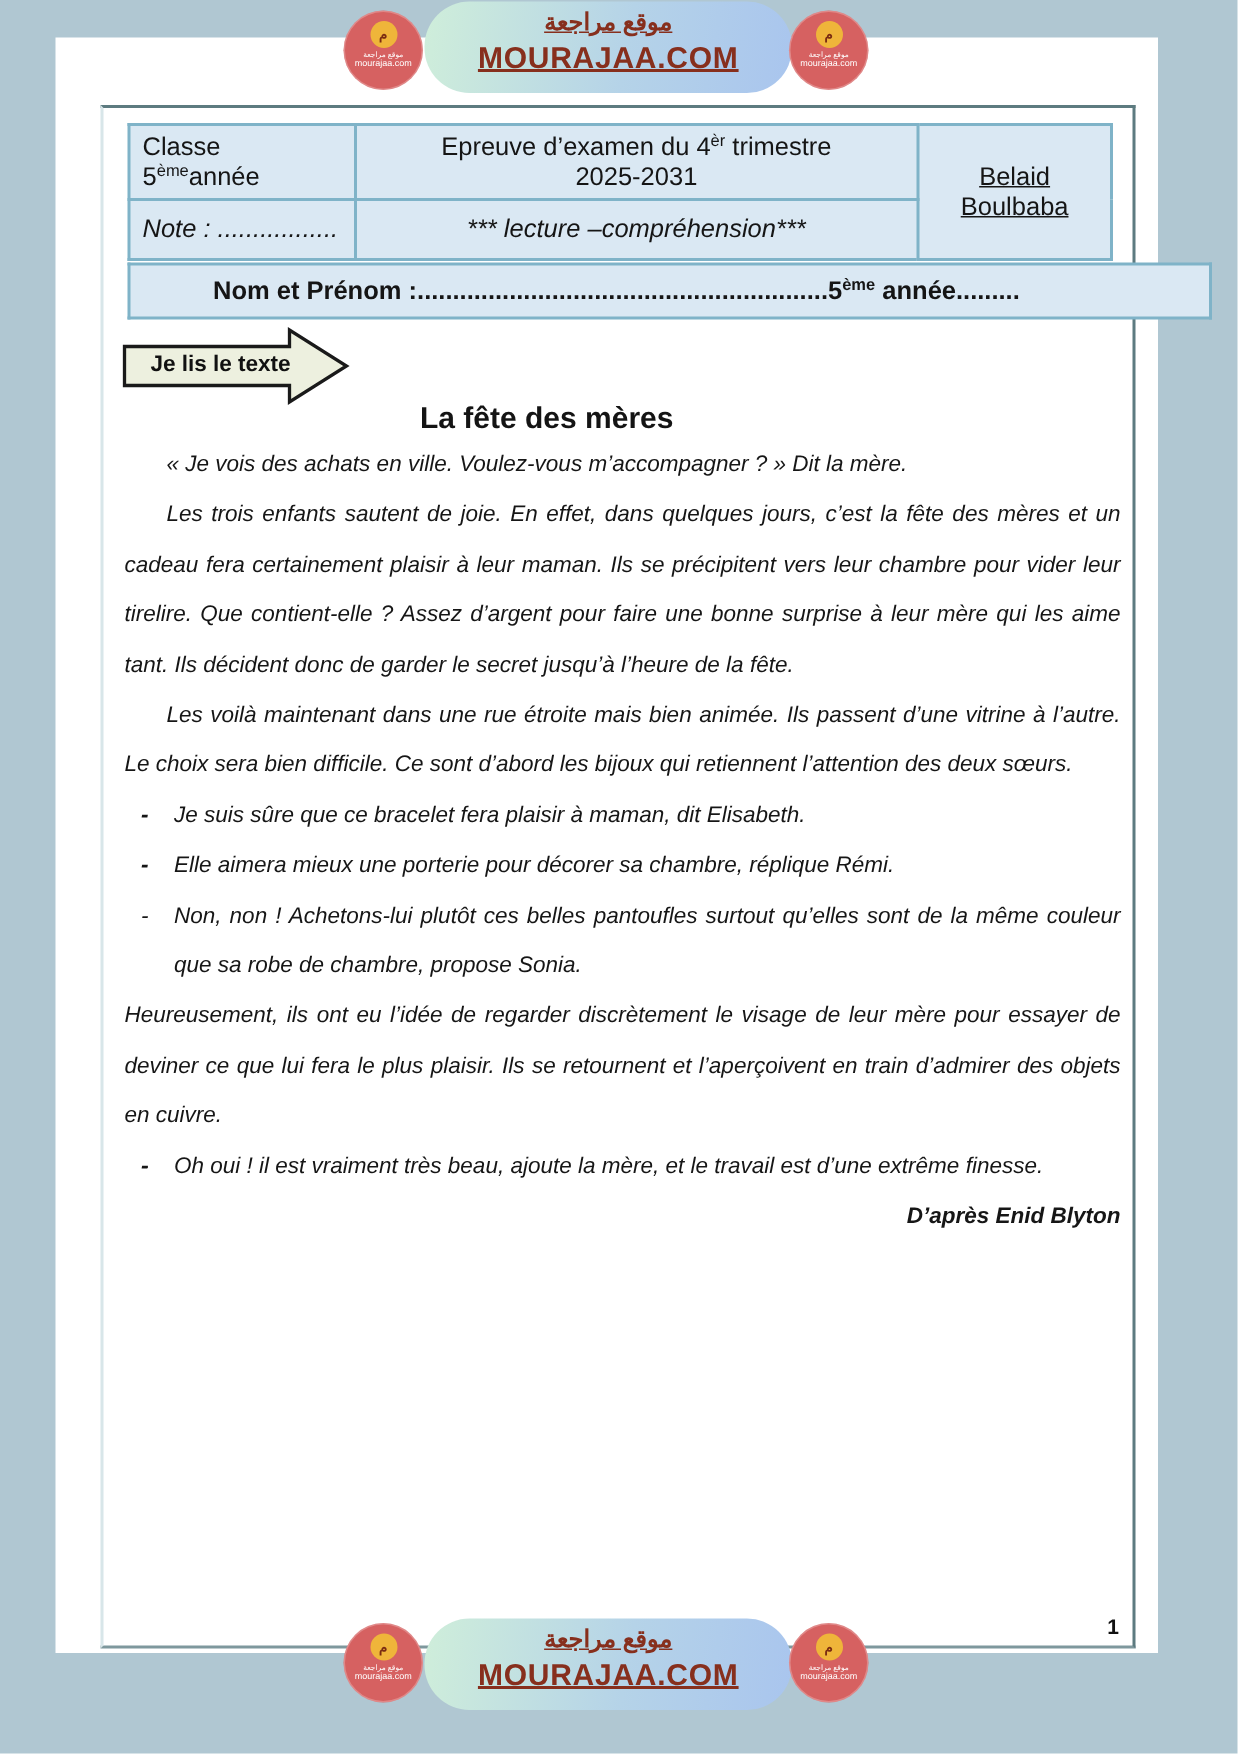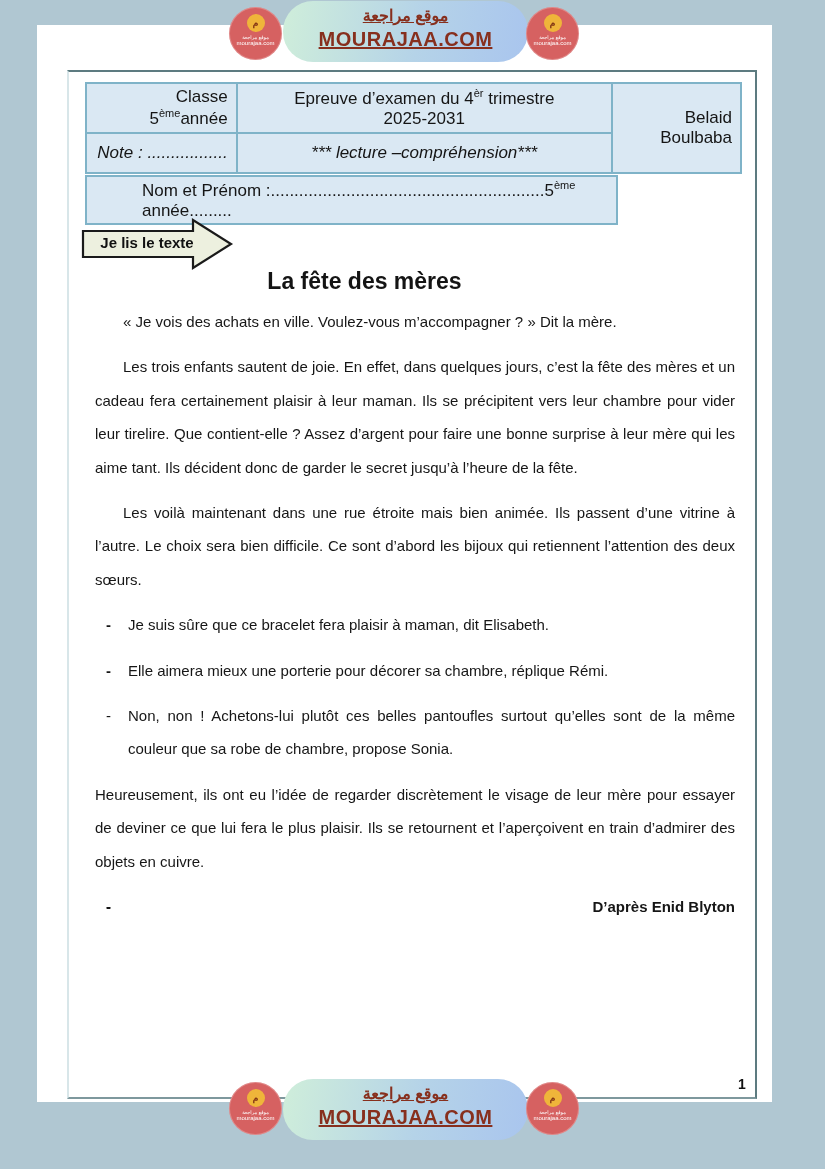--- a/index.html
+++ b/index.html
@@ -67,47 +67,47 @@
 
   
   .tbl { position:absolute; border-collapse:collapse; table-layout:fixed; }
   .tbl td {
     background:#dae8f3;
     border:2px solid #7fb3c8;
     font-size:17px; color:#151515;
     padding:2px 8px; vertical-align:middle;
   }
   .tbl1 { left:48px; top:57px; width:657px; }
-  .tbl1 .c1 { width:147px;text-align:right; }
+  .tbl1 .c1 { width:147px; }
   .tbl1 .c2 { width:366px; text-align:center; }
-  .tbl1 .c3 { width:126px; text-align:right; }
+  .tbl1 .c3 { width:126px; text-align:center;text-decoration:underline; }
   .tbl1 .r1 td { height:50px; }
   .tbl1 .r2 td { height:40px;font-style:italic; }
-  .tbl2 { left:48px; top:150px; width:533px; }
+  .tbl2 { left:48px; top:150px; width:723px;font-weight:bold; }
   .tbl2 td { height:36px; padding-left:55px; }
   sup { font-size:11px; }
 
   
   .arrow-wrap { position:absolute; left:44px; top:192px; width:154px; height:54px; }
   .arrow-wrap svg { display:block; }
   .arrow-label {
     position:absolute; left:10px; top:17px; width:112px;
     text-align:center; font-size:15px; font-weight:bold; color:#111;
   }
 
   
   .title {
     position:absolute; left:0; top:243px; width:655px;
-    text-align:center; font-size:23px; font-weight:bold; color:#141414;
+    text-align:center; font-size:20px; font-weight:bold; color:#141414;
   }
   .textbody {
     position:absolute; left:46px; top:268px; width:664px;
     font-size:15px; line-height:33.4px; text-align:justify; color:#161616;
   }
-  .textbody p { margin:12px; }
+  .textbody p { margin:0;font-style:italic; }
   .ind  { text-indent:28px; }
   .li   { position:relative; padding-left:33px; }
   .li .dash { position:absolute; left:11px; font-weight:bold; }
   .sig  { text-align:right; font-weight:bold; }
 
   .pagenum {
     position:absolute; left:694px; top:1051px; width:22px;
     text-align:center; font-size:14px; font-weight:bold; color:#111;
   }
 </style>
@@ -152,21 +152,21 @@
 
     <div class="textbody">
       <p class="ind">«  Je vois des achats en ville. Voulez-vous m’accompagner ? » Dit la mère.</p>
       <p class="ind">Les trois enfants sautent de joie. En effet, dans quelques jours, c’est la fête des mères  et un cadeau fera certainement plaisir à leur maman. Ils se précipitent vers leur chambre pour vider leur tirelire. Que contient-elle ? Assez d’argent pour faire une bonne surprise à leur mère qui les aime tant. Ils décident donc de garder le secret jusqu’à l’heure de la fête.</p>
       <p class="ind">Les voilà  maintenant dans une rue  étroite mais bien animée. Ils passent d’une vitrine à l’autre. Le choix sera bien difficile. Ce sont d’abord les bijoux qui retiennent l’attention des deux sœurs.</p>
       <p class="li"><span class="dash">-</span><span>Je suis sûre que ce bracelet fera plaisir à maman, dit Elisabeth.</span></p>
       <p class="li"><span class="dash">-</span><span>Elle  aimera mieux une porterie pour décorer sa chambre, réplique Rémi.</span></p>
       <p class="li"><span class="dash" style="font-weight:normal">-</span><span> Non, non ! Achetons-lui plutôt ces belles pantoufles surtout qu’elles sont de la même couleur que sa robe de chambre, propose Sonia.</span></p>
       <p>Heureusement, ils ont eu l’idée de regarder discrètement le visage de leur mère pour essayer de deviner ce que lui fera  le plus plaisir.  Ils se retournent et l’aperçoivent en train d’admirer  des objets en cuivre.</p>
       <p class="li"><span class="dash">-</span></p>
-      <p class="li"><span class="dash" style="font-weight:normal">-</span></p>
+      <p class="li"><span class="dash" style="font-weight:normal">-</span><span>Oh oui ! il est vraiment très beau, ajoute la mère, et le travail est d’une extrême finesse.</span></p>
       <p class="sig">D’après Enid Blyton</p>
     </div>
 
     <div class="pagenum">1</div>
   </div>
 
   <div class="banner top">
     <span class="ar">موقع مراجعة</span>
     <span class="site">MOURAJAA.COM</span>
   </div>

